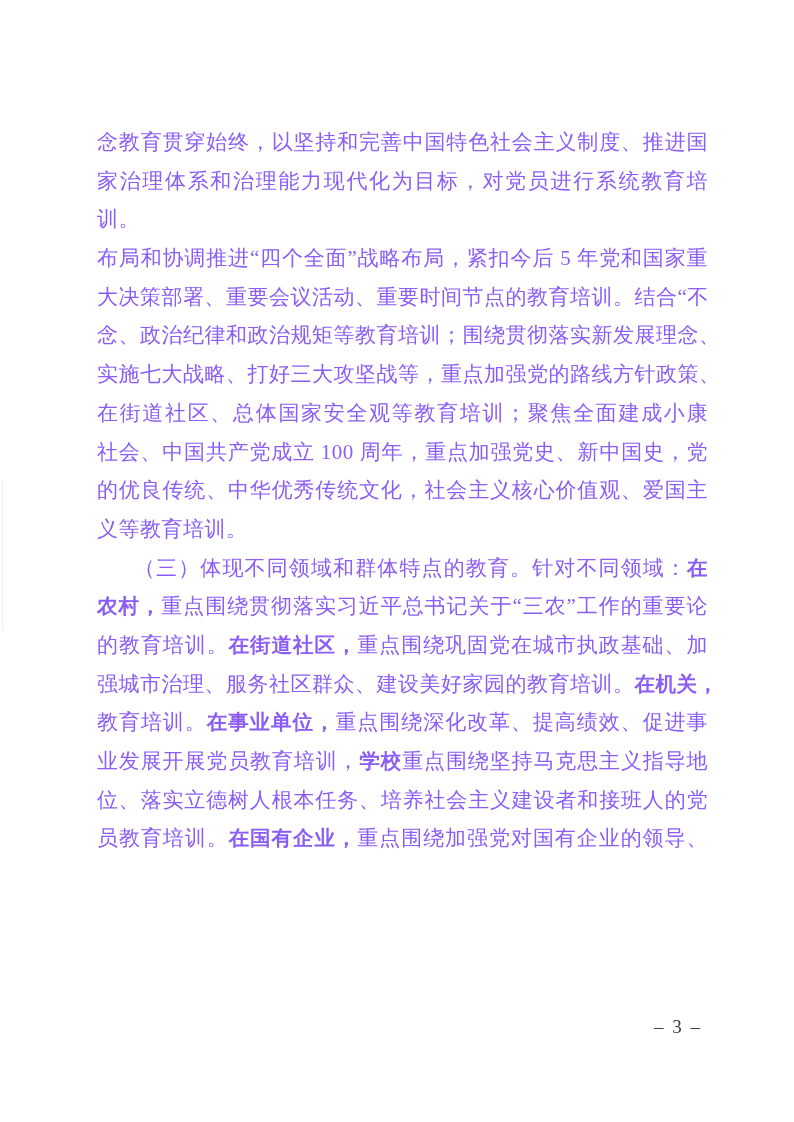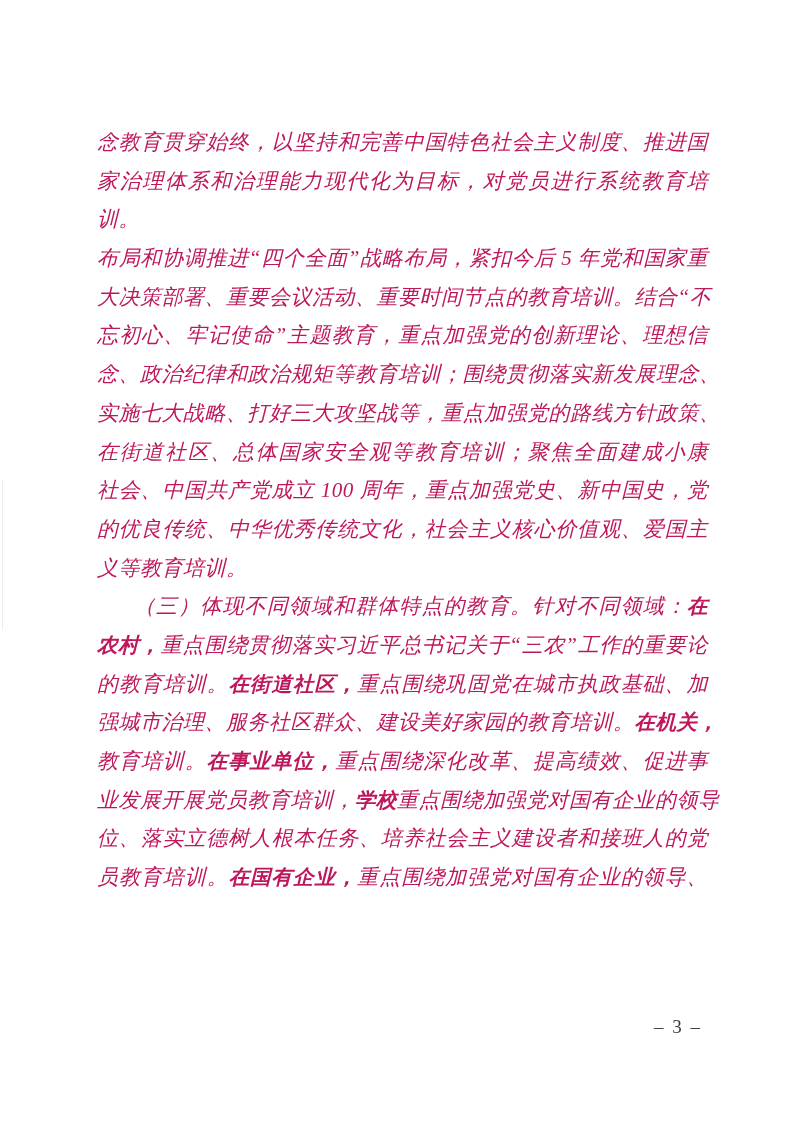--- a/index.html
+++ b/index.html
@@ -11,24 +11,23 @@
   }
   .page {
     position: relative;
     width: 794px; height: 1122px;
     background: #ffffff;
   }
   .text-block {
     position: absolute;
     left: 97px; top: 123px;
     width: 611px;
-    color: #be185d;
+    color: #8b5cf6;
     font-size: 21px;
     line-height: 38.7px;
-    font-style: italic;
   }
   .line {
     height: 38.7px;
     text-align: justify;
     text-align-last: justify;
     text-justify: inter-character;
     white-space: nowrap;
     letter-spacing: 0.5px;
   }
   .line.end {
@@ -63,30 +62,29 @@
 <body>
 
 <div class="page">
   <div class="scan-artifact"></div>
   <div class="text-block">
       <div class="line"><span>念教育贯穿始终，以坚持和完善中国特色社会主义制度、推进国</span></div>
       <div class="line"><span>家治理体系和治理能力现代化为目标，对党员进行系统教育培</span></div>
       <div class="line end"><span>训。</span></div>
       <div class="line"><span>布局和协调推进“四个全面”战略布局，紧扣今后 5 年党和国家重</span></div>
       <div class="line"><span>大决策部署、重要会议活动、重要时间节点的教育培训。结合“不</span></div>
-      <div class="line"><span>忘初心、牢记使命”主题教育，重点加强党的创新理论、理想信</span></div>
       <div class="line"><span>念、政治纪律和政治规矩等教育培训；围绕贯彻落实新发展理念、</span></div>
       <div class="line"><span>实施七大战略、打好三大攻坚战等，重点加强党的路线方针政策、</span></div>
       <div class="line"><span>在街道社区、总体国家安全观等教育培训；聚焦全面建成小康</span></div>
       <div class="line"><span>社会、中国共产党成立 100 周年，重点加强党史、新中国史，党</span></div>
       <div class="line"><span>的优良传统、中华优秀传统文化，社会主义核心价值观、爱国主</span></div>
       <div class="line end"><span>义等教育培训。</span></div>
       <div class="line indent"><span>（三）体现不同领域和群体特点的教育。针对不同领域：</span><span class="bold">在</span></div>
       <div class="line"><span class="bold">农村，</span><span>重点围绕贯彻落实习近平总书记关于“三农”工作的重要论</span></div>
       <div class="line"><span>的教育培训。</span><span class="bold">在街道社区，</span><span>重点围绕巩固党在城市执政基础、加</span></div>
       <div class="line"><span>强城市治理、服务社区群众、建设美好家园的教育培训。</span><span class="bold">在机关，</span></div>
       <div class="line"><span>教育培训。</span><span class="bold">在事业单位，</span><span>重点围绕深化改革、提高绩效、促进事</span></div>
-      <div class="line"><span>业发展开展党员教育培训，</span><span class="bold">学校</span><span>重点围绕加强党对国有企业的领导</span></div>
+      <div class="line"><span>业发展开展党员教育培训，</span><span class="bold">学校</span><span>重点围绕坚持马克思主义指导地</span></div>
       <div class="line"><span>位、落实立德树人根本任务、培养社会主义建设者和接班人的党</span></div>
       <div class="line"><span>员教育培训。</span><span class="bold">在国有企业，</span><span>重点围绕加强党对国有企业的领导、</span></div>
     </div>
   <div class="page-number">– 3 –</div>
 </div>
 
 </body></html>

